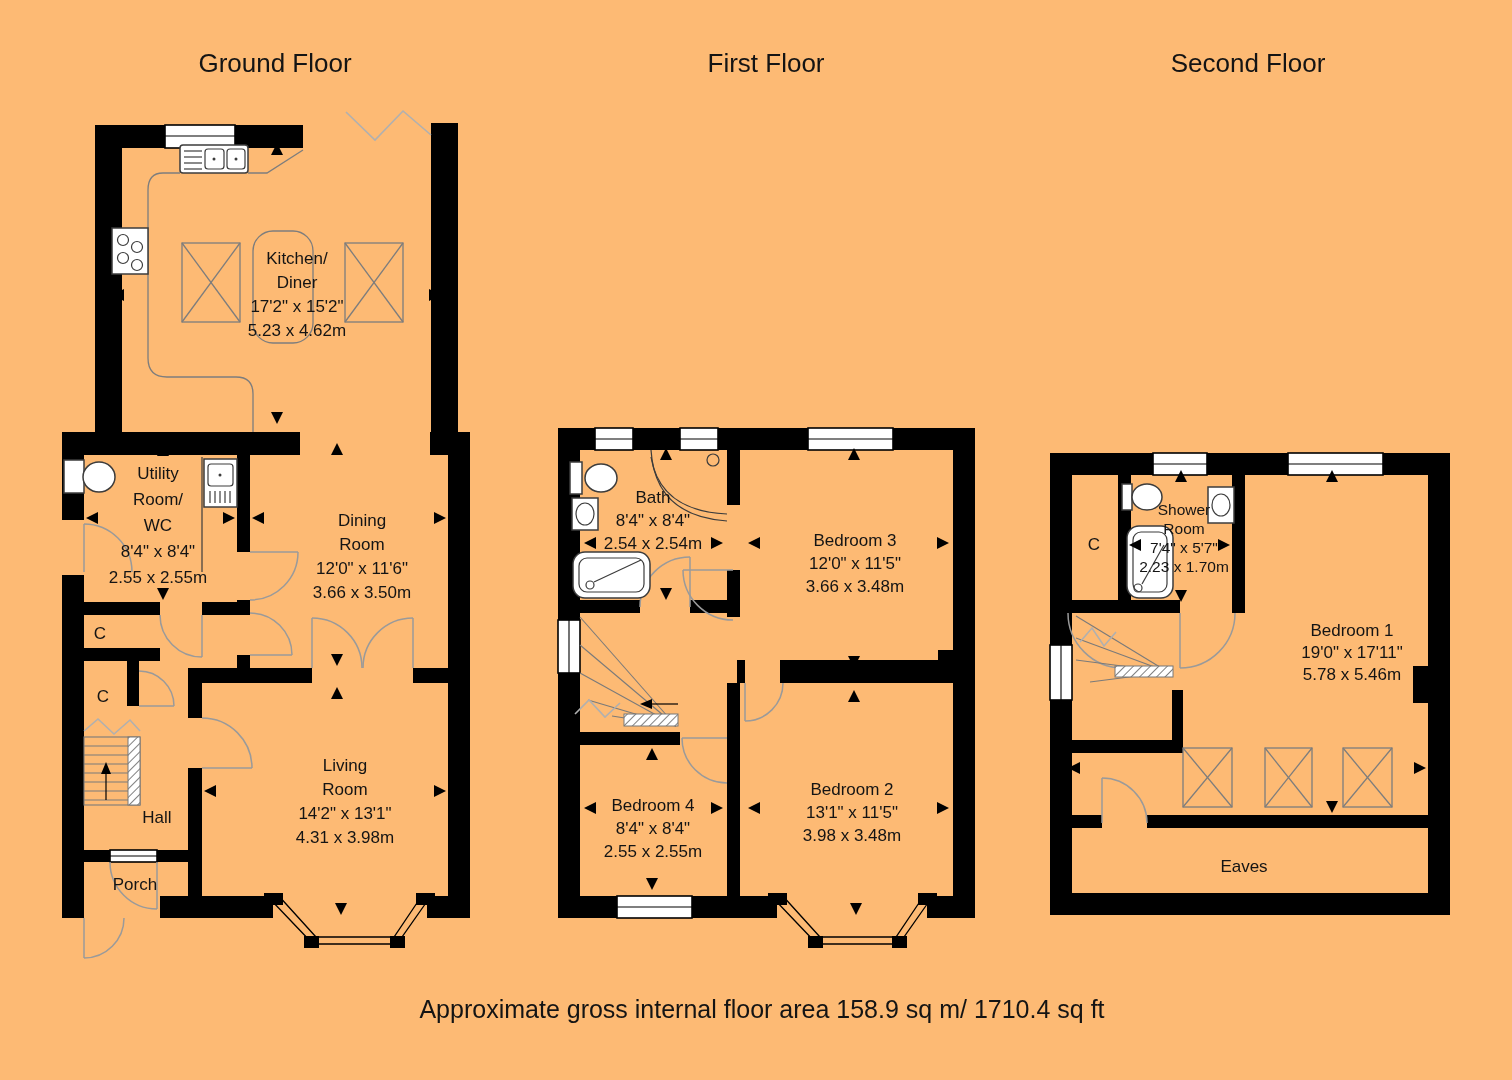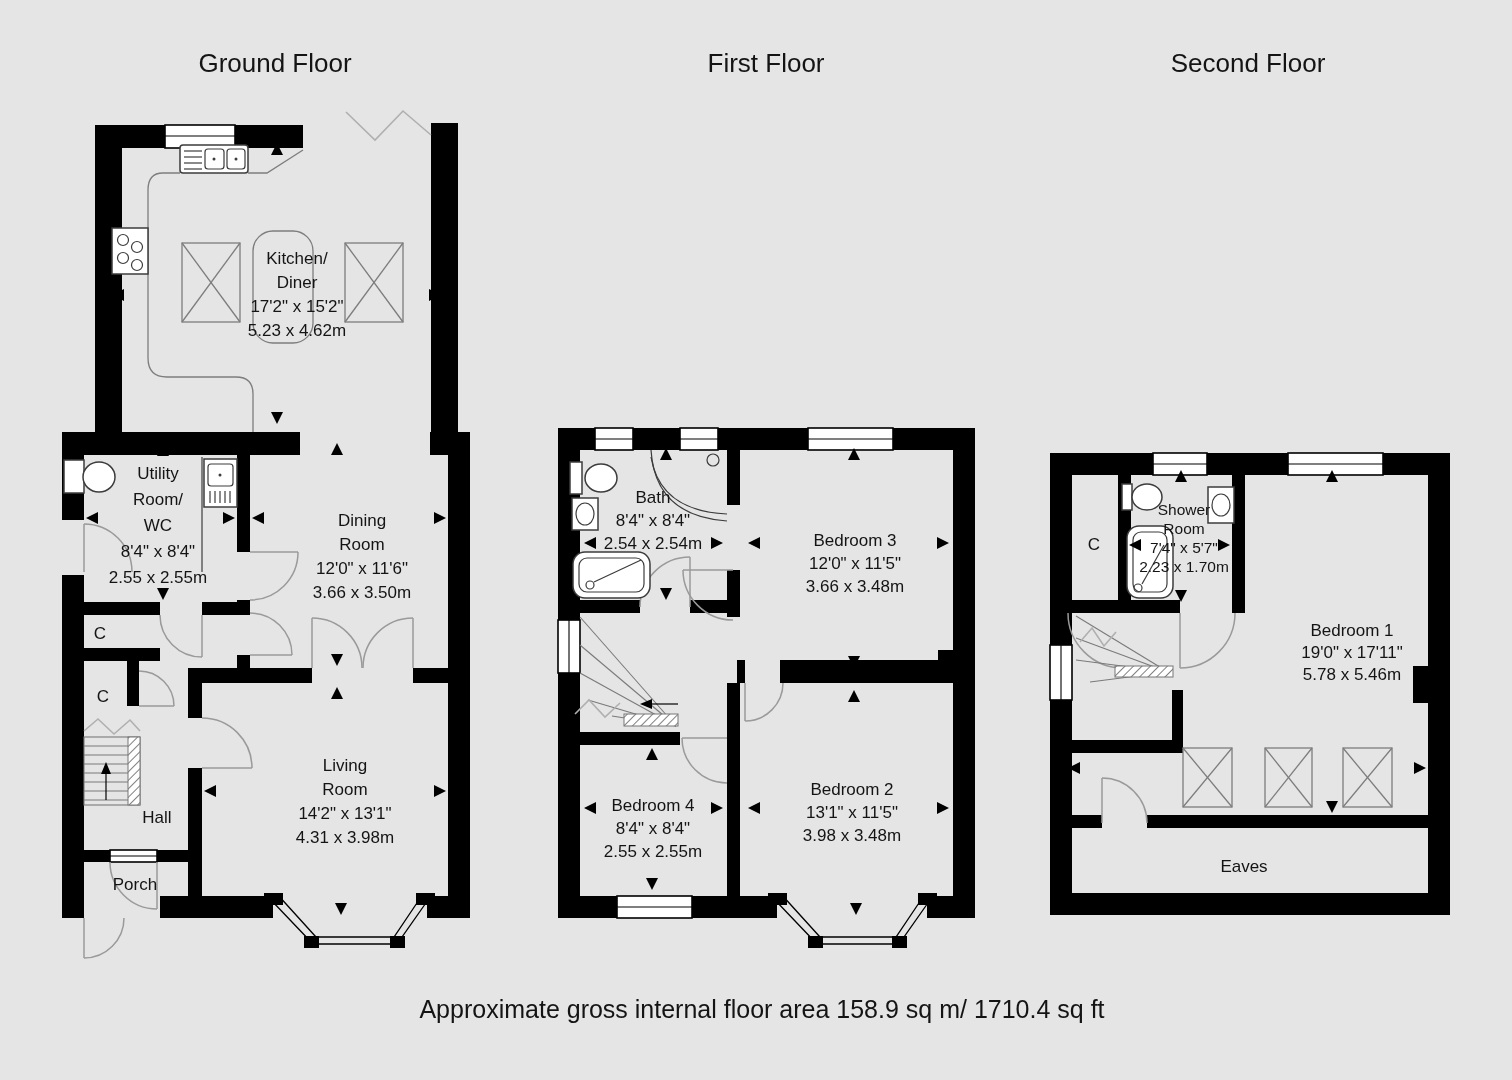--- a/index.html
+++ b/index.html
@@ -1,16 +1,16 @@
 <!DOCTYPE html>
 <html><head>
 <meta charset="utf-8">
 <style>
   html,body{margin:0;padding:0;background:#fff;}
-  #stage{position:relative;width:1512px;height:1080px;background:#e5e5e5;overflow:hidden;}
+  #stage{position:relative;width:1512px;height:1080px;background:#fdba74;overflow:hidden;}
   svg{display:block;}
   .wall{fill:#000;stroke:none;}
   .win{fill:#fff;stroke:#000;stroke-width:1.6;}
   .wline{stroke:#000;stroke-width:1.1;}
   .thin{fill:none;stroke:#7d7d7d;stroke-width:1.3;}
   .fx{fill:#fff;stroke:#3c3c3c;stroke-width:1.5;}
   .fx2{fill:none;stroke:#3c3c3c;stroke-width:1.2;}
   .door{fill:none;stroke:#9a9a9a;stroke-width:1.5;}
   .leaf{stroke:#9a9a9a;stroke-width:1.5;}
   .stair{fill:none;stroke:#7a7a7a;stroke-width:1.1;}

